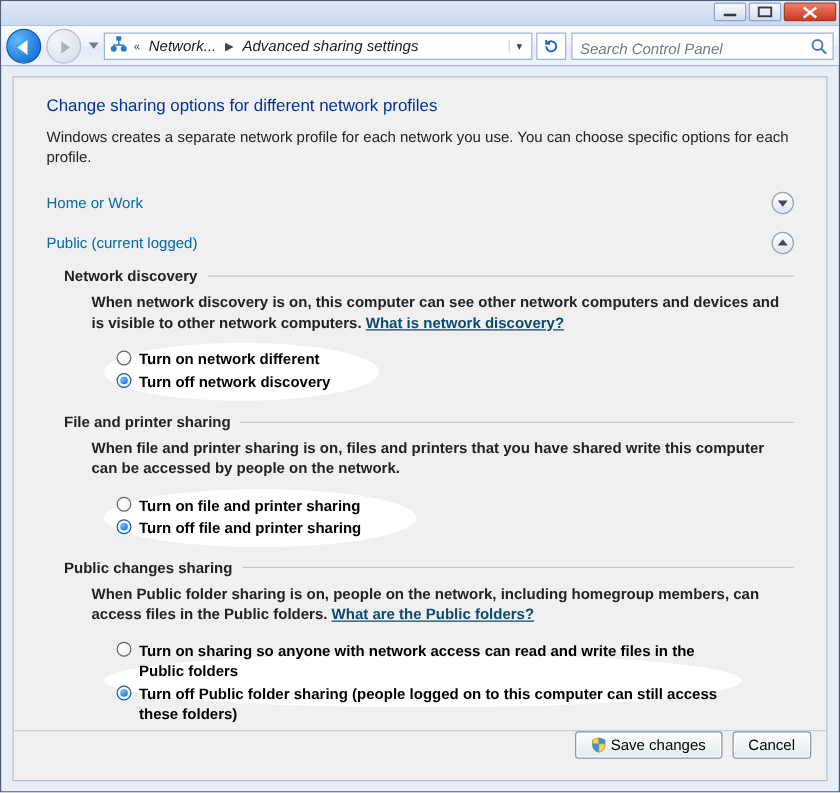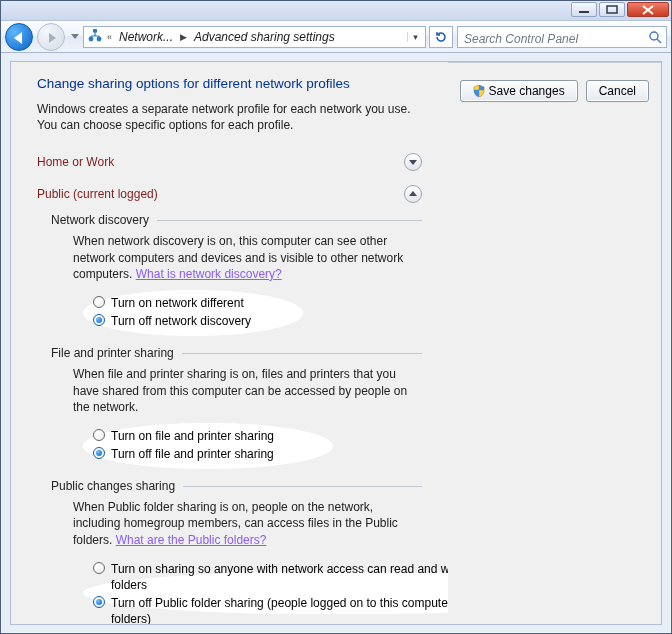--- a/index.html
+++ b/index.html
@@ -145,21 +145,21 @@
   }
   .search input::placeholder { color:#6e7a87; font-style: italic; }
   .search .mag { margin-left:4px; color:#4b79b9; }
 
   
   .content {
     flex: 1;
     margin: 8px 9px 8px 9px;
     border: 1px solid #b2becf;
     background: #f0f0f0;
-    display:flex; flex-direction:row;
+    display:flex; flex-direction:column;
     position:relative;
     overflow:hidden;
   }
   .scroll-area {
     flex:1;
     overflow:auto;
     padding: 14px 26px 0 26px;
   }
   h1.heading {
     font-size: 13.5px;
@@ -167,50 +167,51 @@
     color: #003399;
     margin: 0 0 10px 0;
   }
   .intro {
     color: #222; font-size: 12px; margin: 0 0 16px 0; line-height: 1.35;
   }
 
   .profile-row {
     display:flex; align-items:center;
     padding: 4px 0;
-    color:#7f1d1d;
+    color:#0369a1;
   }
   .profile-row .label { flex:1; }
   .profile-row .expander {
     width: 18px; height: 18px;
     border: 1px solid #9aa4b1;
     border-radius: 50%;
     background: linear-gradient(#fefefe,#e2e7ee);
     position:relative;
   }
   .profile-row .expander::after {
     content:""; position:absolute; left:4px; top:6px;
     border-left:4px solid transparent;
     border-right:4px solid transparent;
   }
   .profile-row .expander.down::after { border-top:5px solid #424b57; }
   .profile-row .expander.up::after { border-bottom:5px solid #424b57; top:5px; }
 
   .group {
     margin: 6px 0 10px 14px;
+    font-weight: bold;
   }
   .group-header {
     display:flex; align-items:center; gap:8px;
     font-size: 12px; color:#222;
     margin-bottom: 6px;
   }
   .group-header .line { flex:1; height:1px; background:#bfc7d1; }
   .group-body { padding: 0 0 0 22px; }
   .desc { font-size: 12px; color:#222; line-height:1.35; margin-bottom:8px; }
-  .desc a { color:#8b5cf6; text-decoration: underline; }
+  .desc a { color:#0c4a6e; text-decoration: underline; }
 
   .radio-wrap {
     position: relative;
     padding: 4px 10px 6px 10px;
     margin-left: 10px;
   }
   .highlight {
     position:absolute; inset:0;
     border-radius: 50% / 50%;
     background: #ffffff;
@@ -235,21 +236,21 @@
     width:6px; height:6px; border-radius:50%;
     background: radial-gradient(circle at 30% 30%, #6fc1ff, #0b62c7);
   }
   .radio-line.sel .rb { border-color:#1a5ea6; }
 
   
   .footer {
     height: 40px;
     border-top: 1px solid #c7cfd9;
     background: #f0f0f0;
-    display:flex; align-items:flex-end; justify-content:flex-end;
+    display:flex; align-items:flex-start; justify-content:flex-end;
     gap: 8px; padding: 0 12px;
   }
   .btn {
     height: 22px;
     padding: 0 12px;
     border: 1px solid #8b98a8;
     background: linear-gradient(#fdfdfe, #e4e9ef);
     border-radius: 3px;
     font: inherit;
     display:flex; align-items:center; gap:4px;
@@ -360,21 +361,21 @@
           </div>
         </div>
       </div>
 
       <div class="group">
         <div class="group-header">
           <span>File and printer sharing</span>
           <span class="line"></span>
         </div>
         <div class="group-body">
-          <div class="desc">When file and printer sharing is on, files and printers that you have shared from this computer can be accessed by people on the network.</div>
+          <div class="desc">When file and printer sharing is on, files and printers that you have shared write this computer can be accessed by people on the network.</div>
           <div class="radio-wrap" style="width:250px;">
             <div class="highlight"></div>
             <label class="radio-line">
               <span class="rb"></span>
               <span>Turn on file and printer sharing</span>
             </label>
             <label class="radio-line sel">
               <span class="rb"></span>
               <span>Turn off file and printer sharing</span>
             </label>

